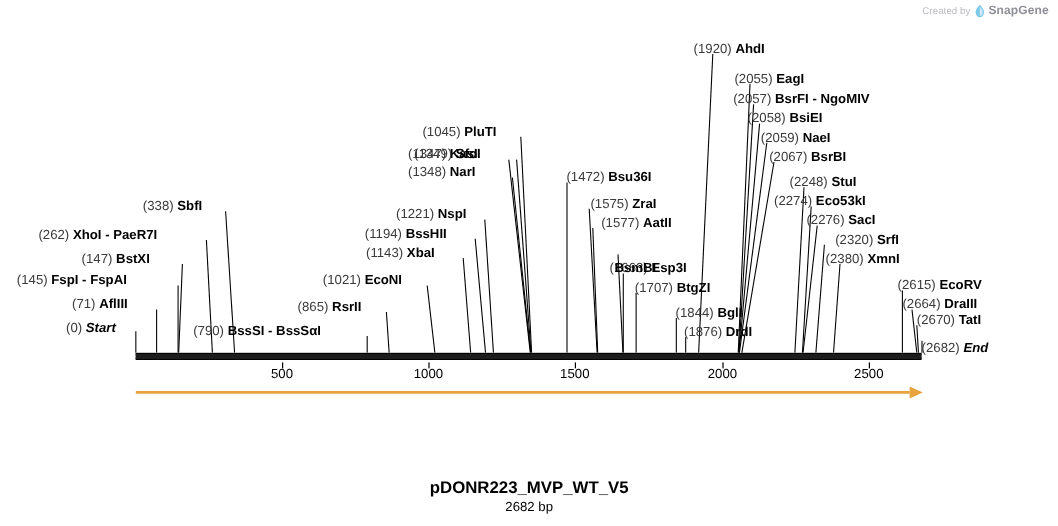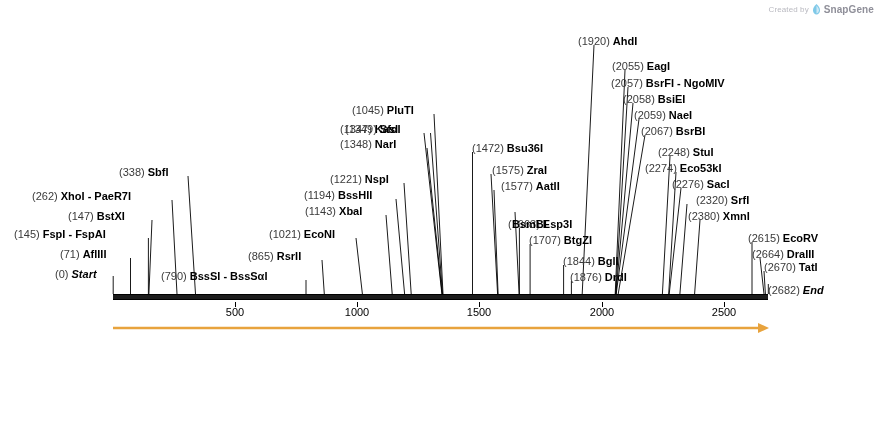--- a/index.html
+++ b/index.html
@@ -273,14 +273,16 @@
       <div class="lbl" style="left: 645px; top: 162px;"><span class="pos">(2274)</span> <span class="nm">Eco53kI</span></div>
       <div class="lbl" style="left: 672px; top: 178px;"><span class="pos">(2276)</span> <span class="nm">SacI</span></div>
       <div class="lbl" style="left: 696px; top: 194px;"><span class="pos">(2320)</span> <span class="nm">SrfI</span></div>
       <div class="lbl" style="left: 688px; top: 210px;"><span class="pos">(2380)</span> <span class="nm">XmnI</span></div>
       <div class="lbl" style="left: 748px; top: 232px;"><span class="pos">(2615)</span> <span class="nm">EcoRV</span></div>
       <div class="lbl" style="left: 752px; top: 248px;"><span class="pos">(2664)</span> <span class="nm">DraIII</span></div>
       <div class="lbl" style="left: 764px; top: 261px;"><span class="pos">(2670)</span> <span class="nm">TatI</span></div>
       <div class="lbl" style="left: 768px; top: 284px;"><span class="pos">(2682)</span> <span class="nm ital">End</span></div>
     </div>
 
+  <div class="plasmid-title">pDONR223_MVP_WT_V5</div>
+  <div class="plasmid-size">2682 bp</div>
 
 </div>
 
 </body></html>

